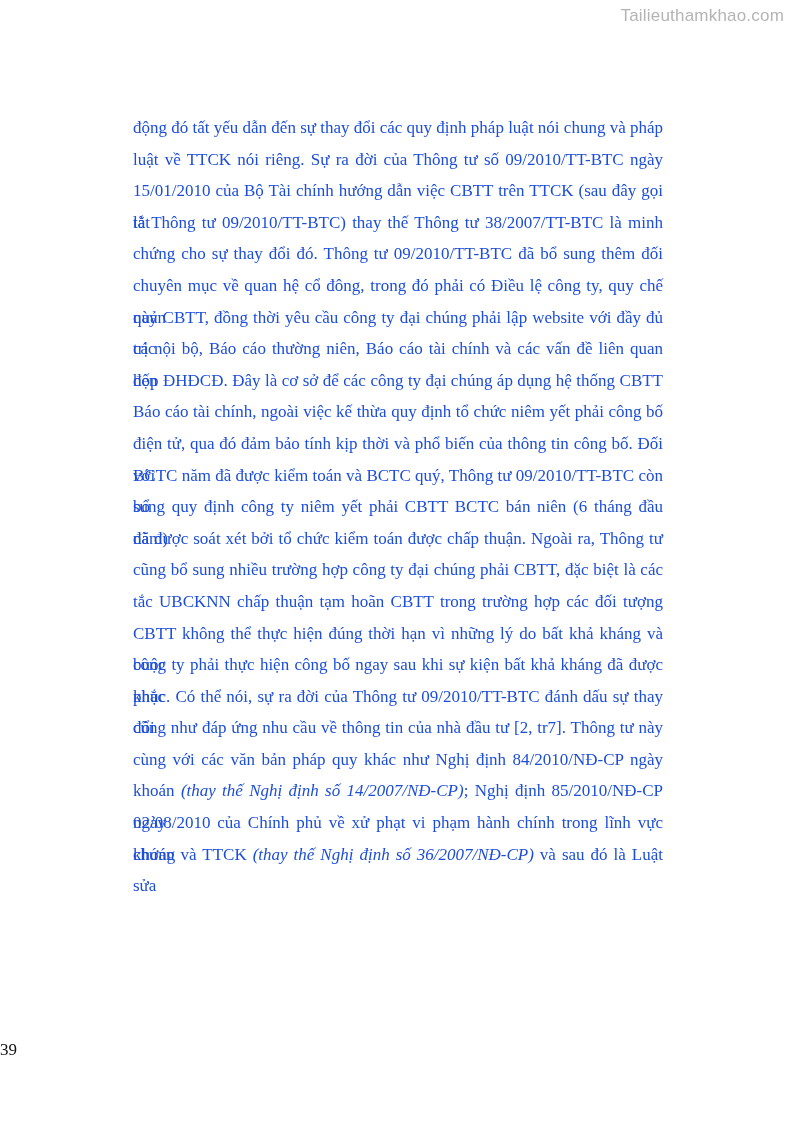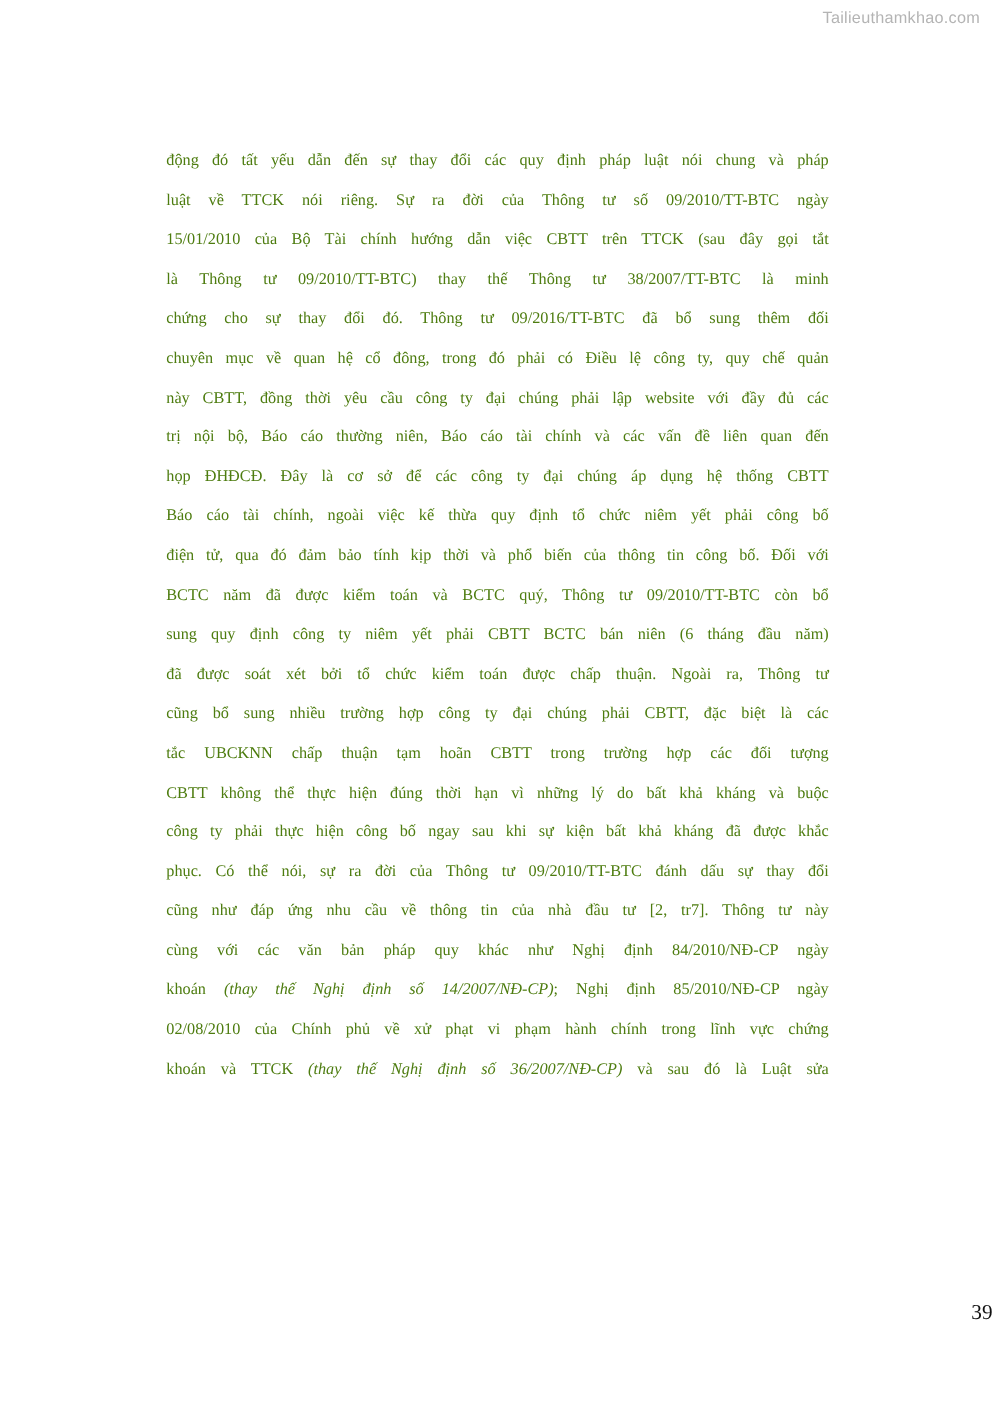--- a/index.html
+++ b/index.html
@@ -1,47 +1,47 @@
 <!DOCTYPE html>
 <html><head>
 <meta charset="utf-8">
 <style>
   html, body { margin: 0; padding: 0; background: #ffffff; }
   body { width: 794px; height: 1123px; position: relative; overflow: hidden; }
   .watermark {
     position: absolute; top: 6px; right: 10px;
-    font-family: "Liberation Sans", sans-serif; font-size: 13px;
+    font-family: "Liberation Sans", sans-serif; font-size: 17px;
     color: #b4b4b4; letter-spacing: 0.2px;
   }
   .page-body {
     position: absolute; left: 133px; top: 112px; width: 530px;
-    font-family: "Liberation Serif", serif; font-size: 13px; color: #4d7c0f;
+    font-family: "Liberation Serif", serif; font-size: 17px; color: #1d4ed8;
   }
   .line {
     display: block; height: 31.6px; line-height: 31.6px;
     text-align: justify; text-align-last: justify; white-space: nowrap;
   }
   .seg { white-space: normal; }
   .it { font-style: italic; }
   .page-number {
-    position: absolute; top: 1040px; left: 0; width: 794px; text-align: right;
+    position: absolute; top: 1040px; left: 0; width: 794px; text-align: left;
     font-family: "Liberation Serif", serif; font-size: 17px; color: #111;
   }
 </style>
 </head>
 <body>
 
 <div class="watermark">Tailieuthamkhao.com</div>
 
 <div class="page-body" id="page-body">
     <div class="line"><span class="seg">động đó tất yếu dẫn đến sự thay đổi các quy định pháp luật nói chung và pháp</span></div>
     <div class="line"><span class="seg">luật về TTCK nói riêng. Sự ra đời của Thông tư số 09/2010/TT-BTC ngày</span></div>
     <div class="line"><span class="seg">15/01/2010 của Bộ Tài chính hướng dẫn việc CBTT trên TTCK (sau đây gọi tắt</span></div>
     <div class="line"><span class="seg">là Thông tư 09/2010/TT-BTC) thay thế Thông tư 38/2007/TT-BTC là minh</span></div>
-    <div class="line"><span class="seg">chứng cho sự thay đổi đó. Thông tư 09/2016/TT-BTC đã bổ sung thêm đối</span></div>
+    <div class="line"><span class="seg">chứng cho sự thay đổi đó. Thông tư 09/2010/TT-BTC đã bổ sung thêm đối</span></div>
     <div class="line"><span class="seg">chuyên mục về quan hệ cổ đông, trong đó phải có Điều lệ công ty, quy chế quản</span></div>
     <div class="line"><span class="seg">này CBTT, đồng thời yêu cầu công ty đại chúng phải lập website với đầy đủ các</span></div>
     <div class="line"><span class="seg">trị nội bộ, Báo cáo thường niên, Báo cáo tài chính và các vấn đề liên quan đến</span></div>
     <div class="line"><span class="seg">họp ĐHĐCĐ. Đây là cơ sở để các công ty đại chúng áp dụng hệ thống CBTT</span></div>
     <div class="line"><span class="seg">Báo cáo tài chính, ngoài việc kế thừa quy định tổ chức niêm yết phải công bố</span></div>
     <div class="line"><span class="seg">điện tử, qua đó đảm bảo tính kịp thời và phổ biến của thông tin công bố. Đối với</span></div>
     <div class="line"><span class="seg">BCTC năm đã được kiểm toán và BCTC quý, Thông tư 09/2010/TT-BTC còn bổ</span></div>
     <div class="line"><span class="seg">sung quy định công ty niêm yết phải CBTT BCTC bán niên (6 tháng đầu năm)</span></div>
     <div class="line"><span class="seg">đã được soát xét bởi tổ chức kiểm toán được chấp thuận. Ngoài ra, Thông tư</span></div>
     <div class="line"><span class="seg">cũng bổ sung nhiều trường hợp công ty đại chúng phải CBTT, đặc biệt là các</span></div>

